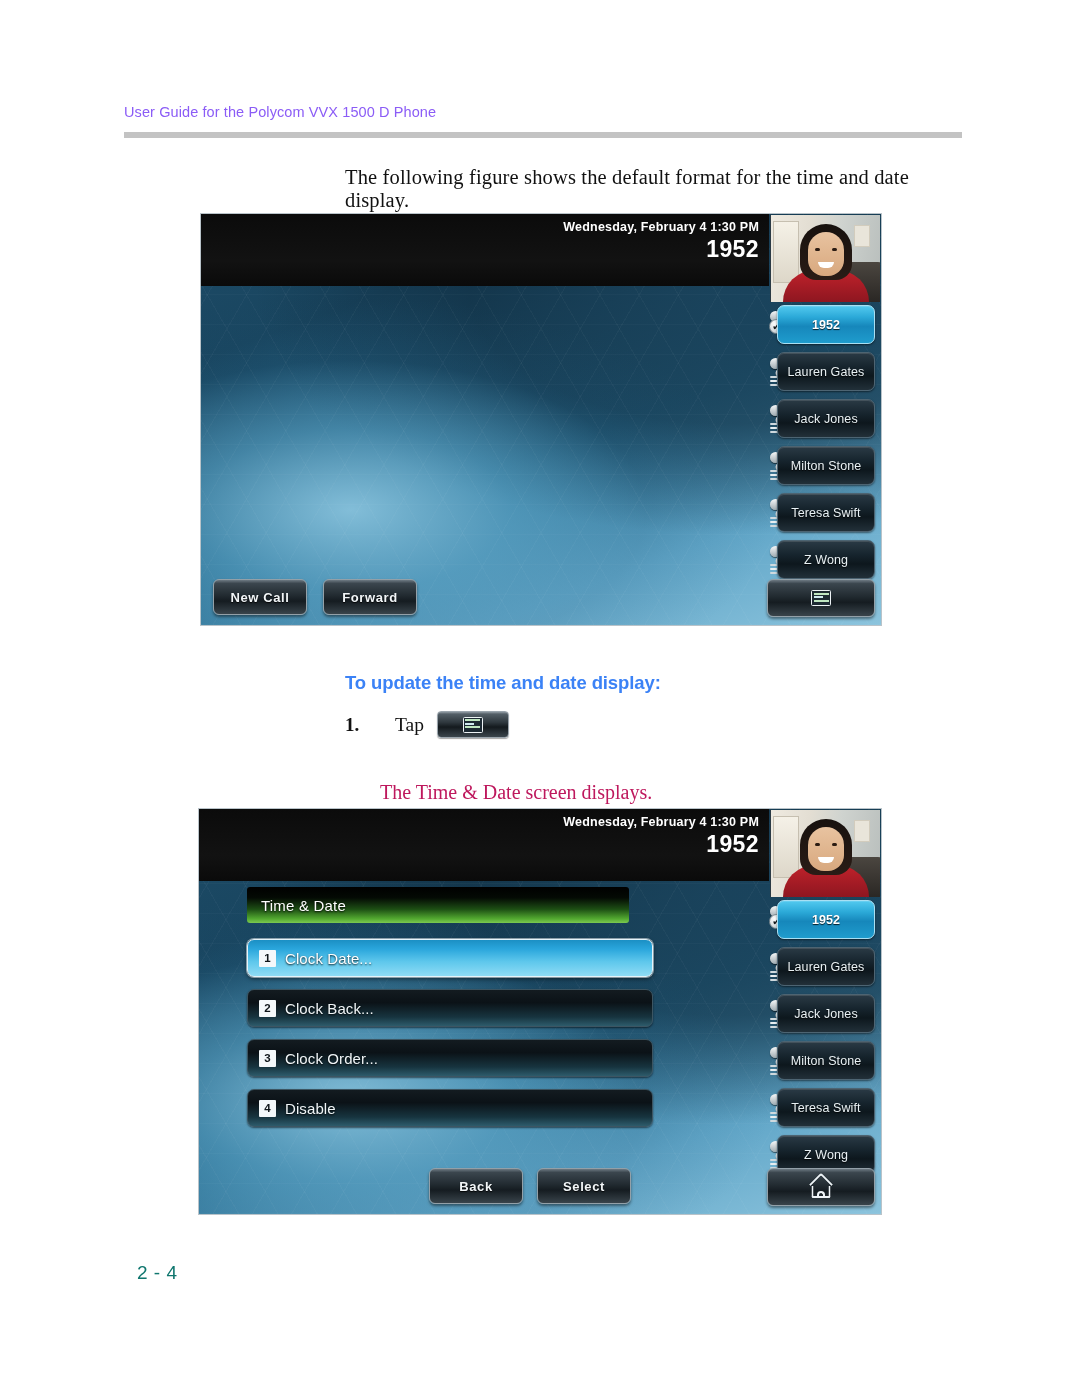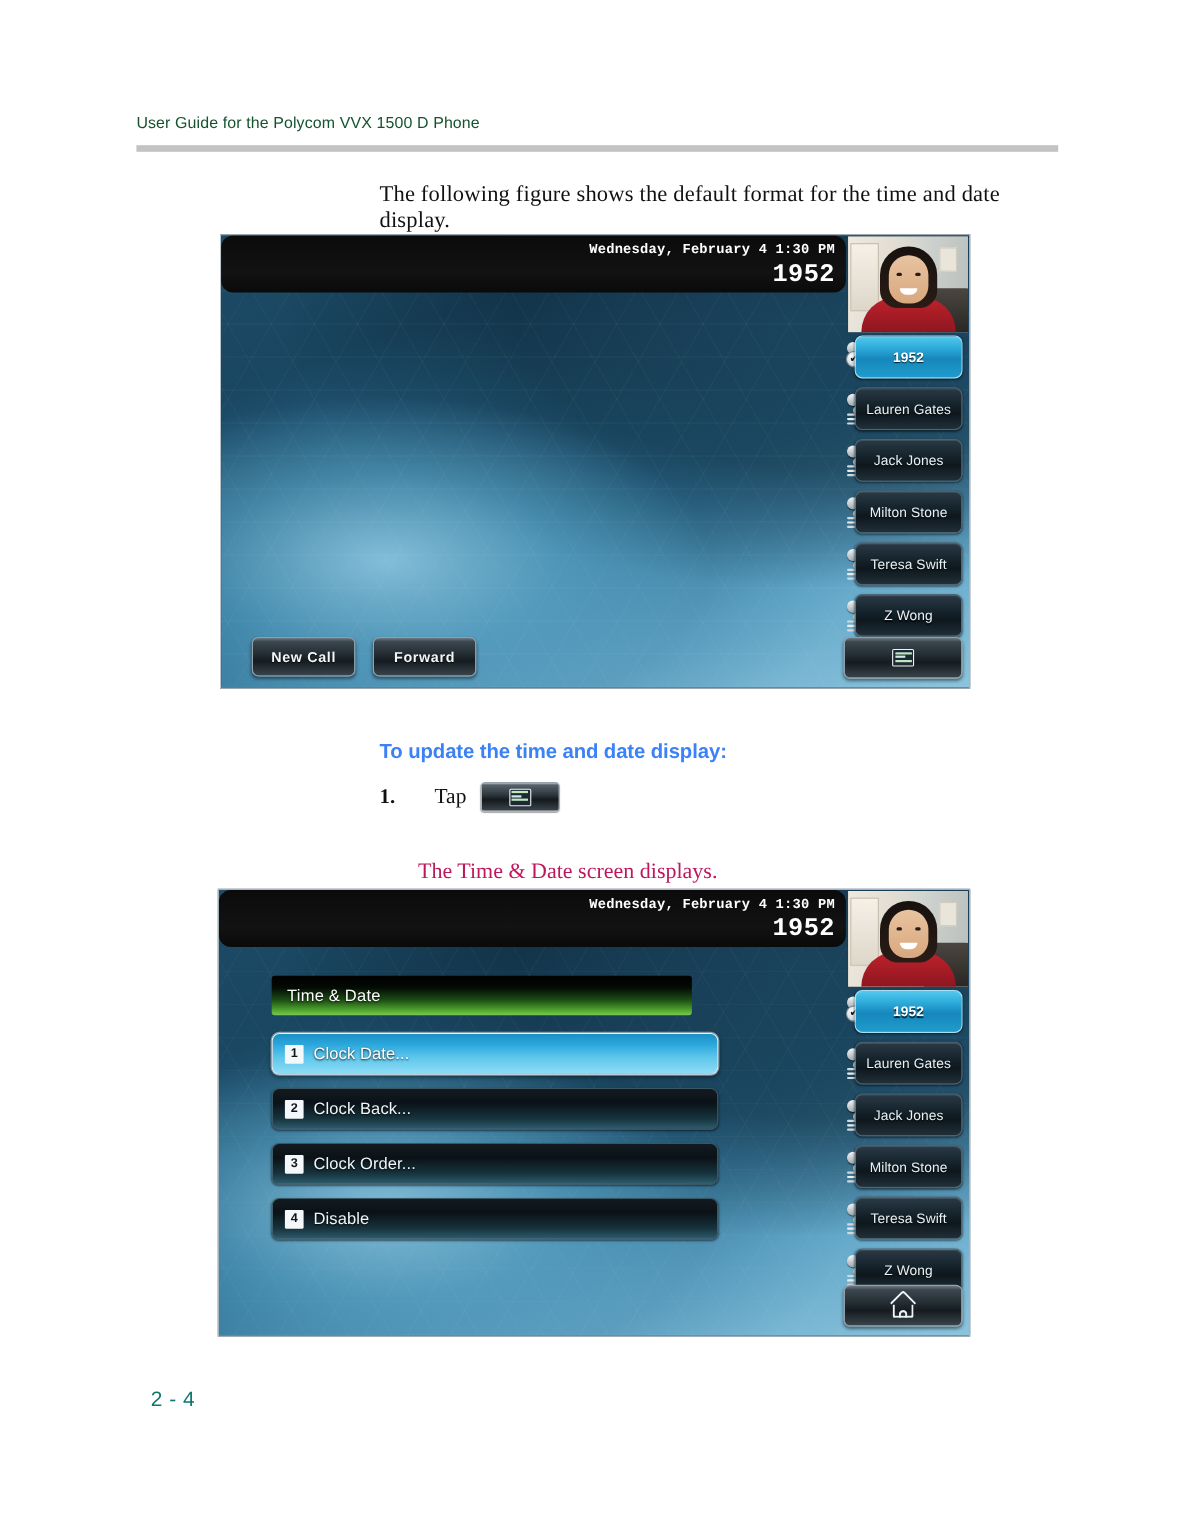--- a/index.html
+++ b/index.html
@@ -11,21 +11,21 @@
     position: relative;
     overflow: hidden;
   }
 
   
   .page-header {
     position: absolute;
     left: 124px; top: 104px;
     font-family: "Liberation Sans", sans-serif;
     font-size: 14.5px;
-    color: #14532d;
+    color: #8b5cf6;
     letter-spacing: 0.1px;
     white-space: nowrap;
   }
   .header-rule {
     position: absolute;
     left: 124px; top: 132px;
     width: 838px; height: 6px;
     background: #c3c3c3;
   }
 
@@ -123,25 +123,24 @@
     background-image:
       repeating-linear-gradient(60deg, rgba(255,255,255,.035) 0 1px, rgba(0,0,0,0) 1px 34px),
       repeating-linear-gradient(-60deg, rgba(255,255,255,.035) 0 1px, rgba(0,0,0,0) 1px 34px),
       repeating-linear-gradient(0deg, rgba(255,255,255,.028) 0 1px, rgba(0,0,0,0) 1px 30px);
     opacity:.9;
   }
 
   
   .status-bar {
     position: absolute; left: 0; top: 0;
-    right: 112px; height: 52px;
+    right: 112px; height: 72px;
     background: linear-gradient(180deg,#0b0b0b 0%, #121212 65%, #0a0a0a 100%);
     color: #fff;
-    font-family: Liberation Mono, monospace;
-    border-radius: 11px;
+    font-family: Liberation Sans, sans-serif;
   }
   .status-datetime {
     position: absolute; right: 10px; top: 6px;
     font-size: 12.5px; font-weight: bold;
     letter-spacing: .2px;
     white-space: nowrap;
   }
   .status-ext {
     position: absolute; right: 10px; top: 22px;
     font-size: 23px; font-weight: bold;
@@ -243,21 +242,21 @@
     position: absolute; left: -1px; top: 9px;
     width: 15px; height: 15px; border-radius: 50%;
     background: radial-gradient(circle at 35% 30%, #fdfdfd, #b9c3c8);
     border: 1px solid #7e8b92;
     display: flex; align-items: center; justify-content: center;
     font-size: 10px; color: #15191c; line-height: 1;
   }
 
   
   .softkeys {
-    position: absolute; left: 16px; right: 112px; bottom: 4px;
+    position: absolute; left: 0; right: 112px; bottom: 4px;
     height: 46px;
   }
   .softkey {
     position: absolute; top: 4px;
     height: 36px;
     min-width: 94px;
     padding: 0 16px;
     border-radius: 6px;
     display: flex; align-items: center; justify-content: center;
     font-family: "Liberation Sans", sans-serif;
@@ -571,20 +570,24 @@
       <div class="handset">
         <span class="body"></span>
           <span class="ear"></span>
           <span class="mouth"></span>
           <span class="wave"></span>
       </div>
       <div class="linekey-btn">Z Wong</div>
     </div>
   </div>
 
+  <div class="softkeys">
+    <div class="softkey" style="left:230px;">Back</div>
+    <div class="softkey" style="left:338px;">Select</div>
+  </div>
   <div class="corner-key">
     <span class="home-glyph">
       <span class="roof"></span>
         <span class="walls"></span>
         <span class="dooropen"></span>
     </span>
   </div>
 </div>
 
 <div class="page-number">2 - 4</div>

